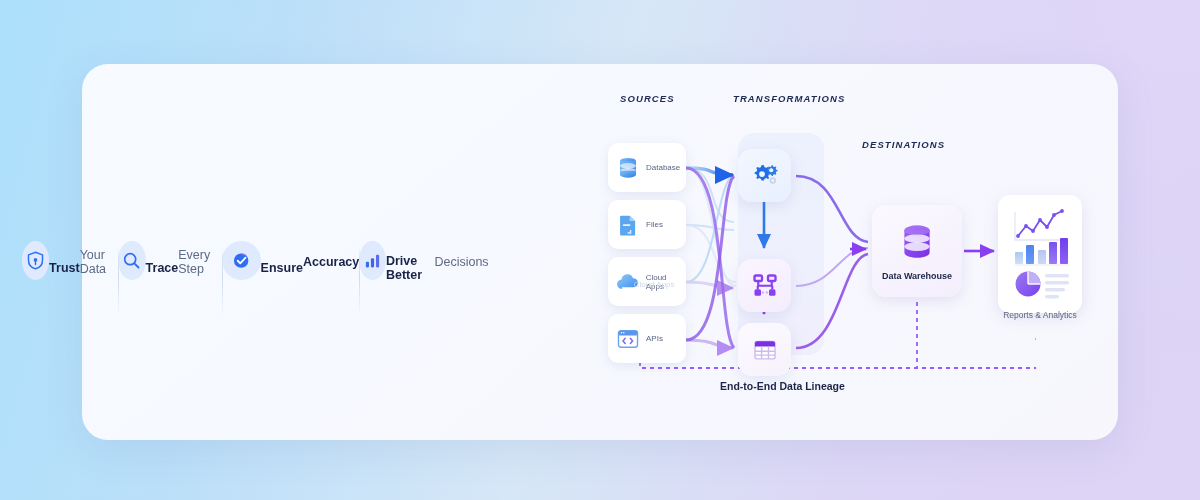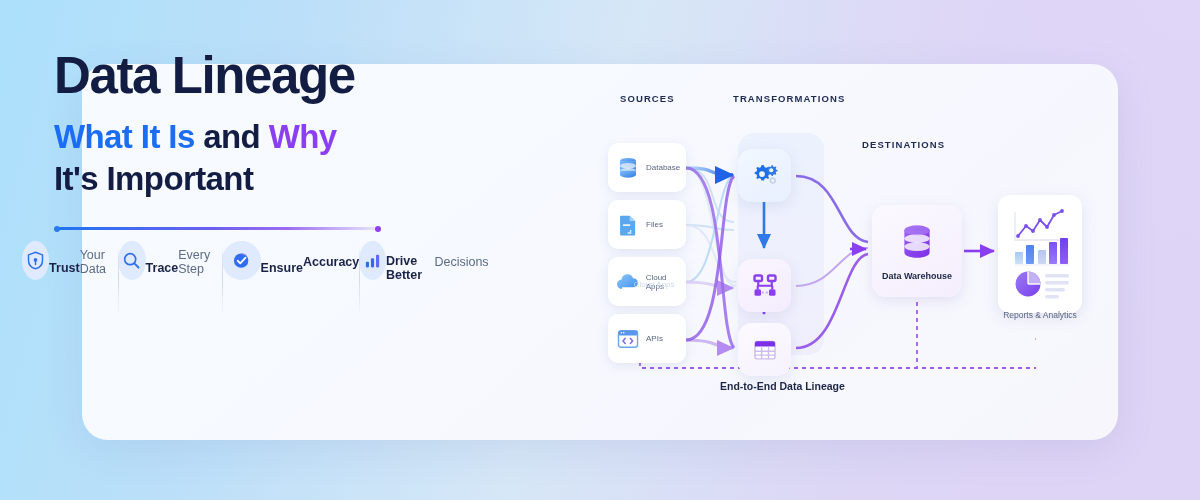--- a/index.html
+++ b/index.html
@@ -56,21 +56,21 @@
   .fcircle svg { display:block; }
   .fl1 { margin-top:15px; font-size:12.5px; font-weight:bold; color:#1a2347; }
   .fl2 { margin-top:3px; font-size:12.5px; color:#5c6b86; }
   .fl2.b { font-weight:bold; color:#1a2347; }
 
   
   .diagram { position:absolute; left:520px; top:30px; width:516px; height:346px; }
   .dsvg { position:absolute; left:0; top:0; }
 
   .seclabel {
-    position:absolute; font-size:9.5px; font-weight:bold; letter-spacing:1.1px; color:#1e2a52;
+    position:absolute; font-size:9.5px; font-weight:bold; letter-spacing:1.1px; color:#1e2a52;font-style:italic;
   }
 
   .srccard {
     position:absolute; width:78px; height:49px; background:#fff; border-radius:10px;
     box-shadow:0 3px 11px rgba(90,110,170,.13);
     display:flex; align-items:center; padding-left:7px; gap:5px;
   }
   .srccard .lbl { font-size:8px; color:#5a6683; }
   .srccard.cloud .lbl { position:relative; }
   .srccard.cloud .ghost {
@@ -113,34 +113,20 @@
     position:absolute; left:200px; top:350px; width:220px; text-align:left;
     font-size:10.5px; font-weight:bold; color:#1d2547;
   }
 </style>
 </head>
 <body>
 
 <div class="stage">
   <div class="panel"></div>
 
-  <div class="left">
-    <h1 class="title">Data Lineage</h1>
-    <div class="sub">
-      <span class="blue">What It Is</span>
-      <span>and</span>
-      <span class="violet">Why</span><br>
-      <span>It's Important</span>
-    </div>
-    <div class="rule">
-      <div class="bar"></div>
-      <div class="d l"></div>
-      <div class="d r"></div>
-    </div>
-  </div>
 
   <div class="features">
 
     <div class="feat">
       <div class="fcircle">
         <svg width="21" height="21" viewBox="0 0 24 24" fill="none">
           <path d="M12 2.5 20 5.6v6.2c0 5-3.4 8.7-8 9.7-4.6-1-8-4.7-8-9.7V5.6L12 2.5Z" stroke="#2f6ef0" stroke-width="1.7" fill="none"></path>
           <circle cx="12" cy="11.3" r="2.1" fill="#2f6ef0"></circle>
           <path d="M12 13.4v3.2" stroke="#2f6ef0" stroke-width="1.6" stroke-linecap="round"></path>
         </svg>

